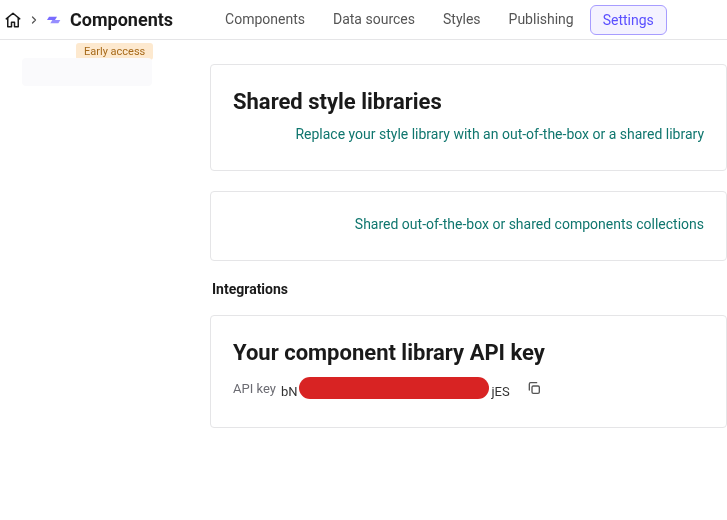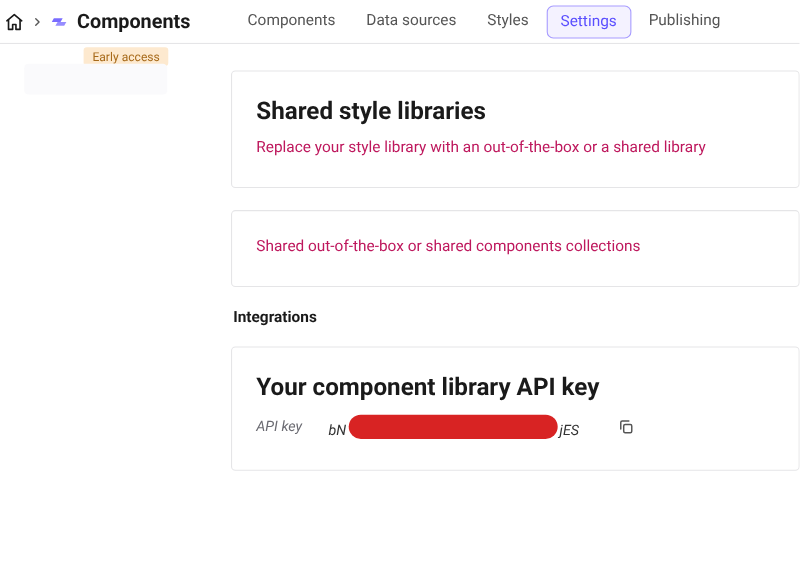--- a/index.html
+++ b/index.html
@@ -89,36 +89,36 @@
     background: #fff;
   }
   .card-title {
     font-size: 22px;
     font-weight: 700;
     color: #1a1a1a;
     margin-bottom: 12px;
   }
   .card-desc {
     font-size: 14px;
-    color: #be185d;
+    color: #0f766e;
+    text-align: right;
   }
 
   .section-label {
     font-size: 14px;
     font-weight: 700;
     color: #1a1a1a;
     margin: 10px 0 18px 2px;
   }
 
   .api-row {
     display: flex;
     align-items: center;
-    gap: 24px;
+    gap: 5px;
     margin-top: 10px;
-    font-style: italic;
   }
   .api-label {
     font-size: 13px;
     color: #6b6b72;
   }
   .api-value {
     font-size: 13px;
     color: #333;
     display: flex;
     align-items: flex-end;
@@ -174,22 +174,22 @@
         </svg>
     </span>
     <span class="crumb-title">Components</span>
     <span class="badge">Early access</span>
   </div>
 
   <div class="tabs">
     <div class="tab">Components</div>
     <div class="tab">Data sources</div>
     <div class="tab">Styles</div>
+    <div class="tab">Publishing</div>
     <div class="tab active">Settings</div>
-    <div class="tab">Publishing</div>
   </div>
 </div>
 
 <div class="left-ghost"></div>
 
 <div class="content">
 
   <div class="card">
     <div class="card-title">Shared style libraries</div>
     <div class="card-desc">Replace your style library with an out-of-the-box or a shared library</div>

